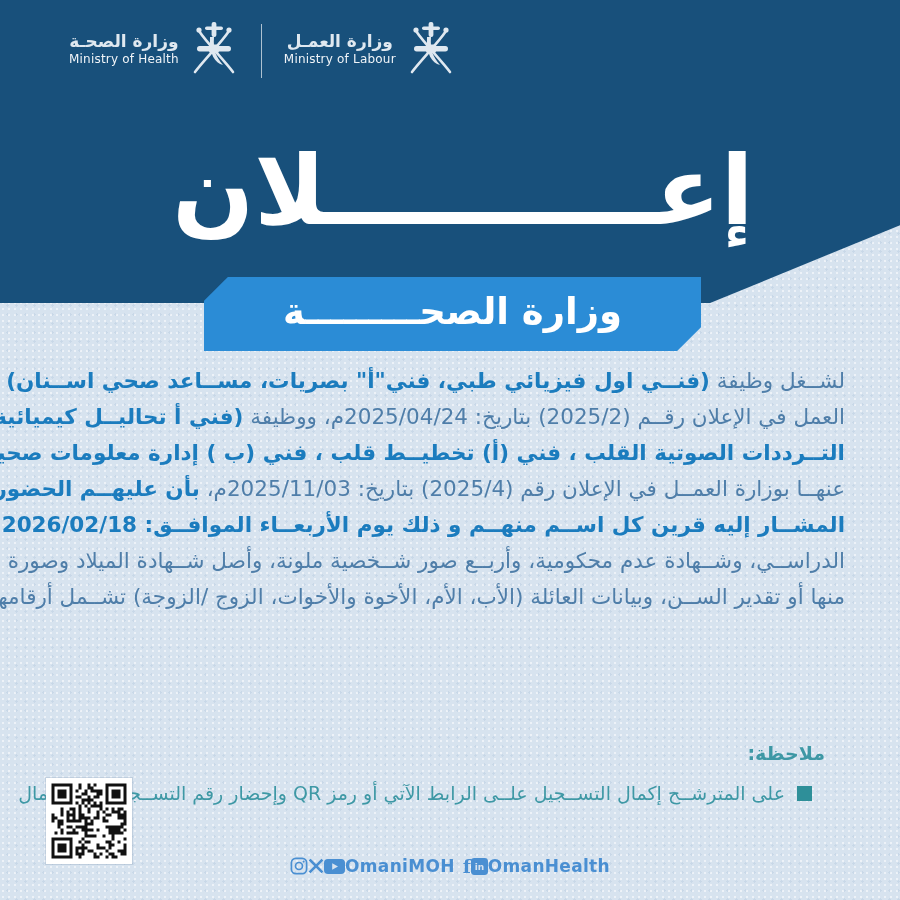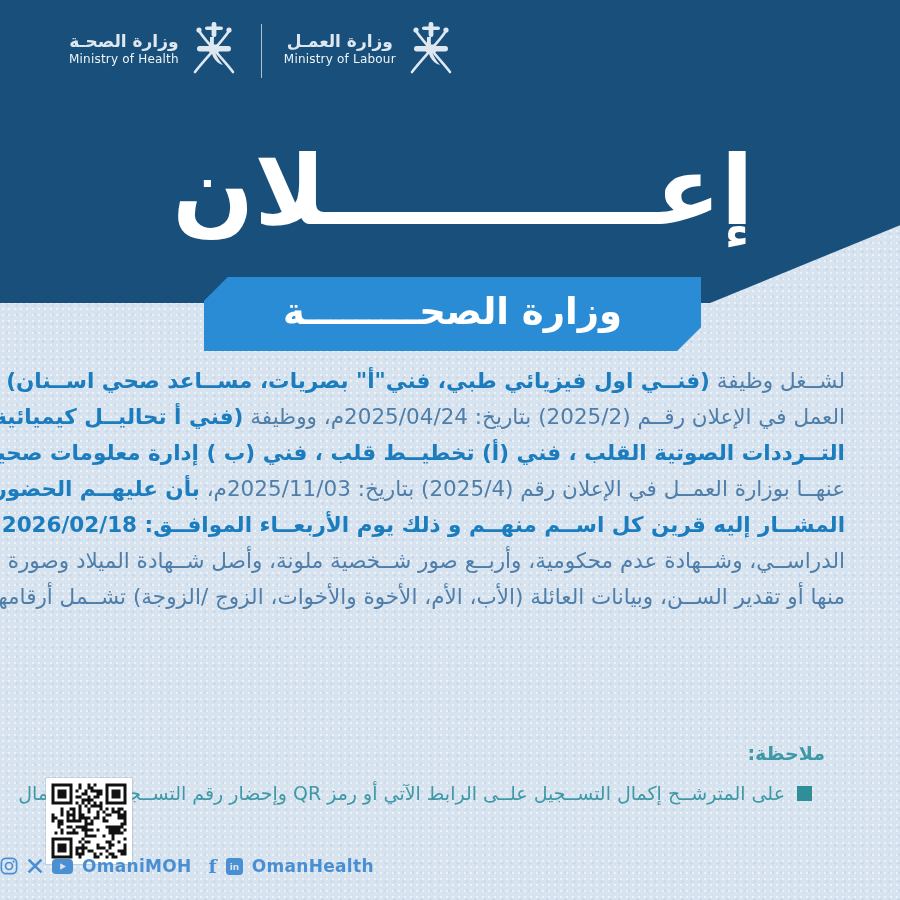--- a/index.html
+++ b/index.html
@@ -78,21 +78,21 @@
   .note-line2 .url{direction:ltr; unicode-bidi:embed; margin-right:8px; letter-spacing:.2px;}
   
   .qr{
     position:absolute; left:46px; top:778px; width:86px; height:86px;
     background:#ffffff; display:flex; align-items:center; justify-content:center;
     box-shadow:0 0 0 1px rgba(120,145,170,.25);
   }
   
   .social{
     position:absolute; left:0; top:856px; width:100%; display:flex;
-    align-items:center; gap:9px; color:var(--footer-blue);
+    align-items:center; justify-content:center; color:var(--footer-blue);
   }
   .social .handle{font-size:17px; font-weight:bold; letter-spacing:.3px;}
   .social .icn{display:inline-flex; align-items:center; justify-content:center;}
   .fb-f{font-size:19px; font-weight:bold; line-height:1; font-family:"DejaVu Serif","Liberation Serif",serif;}
   .gap-l{margin-left:8px;}
 </style>
 </head>
 <body>
 
 <div class="page">

